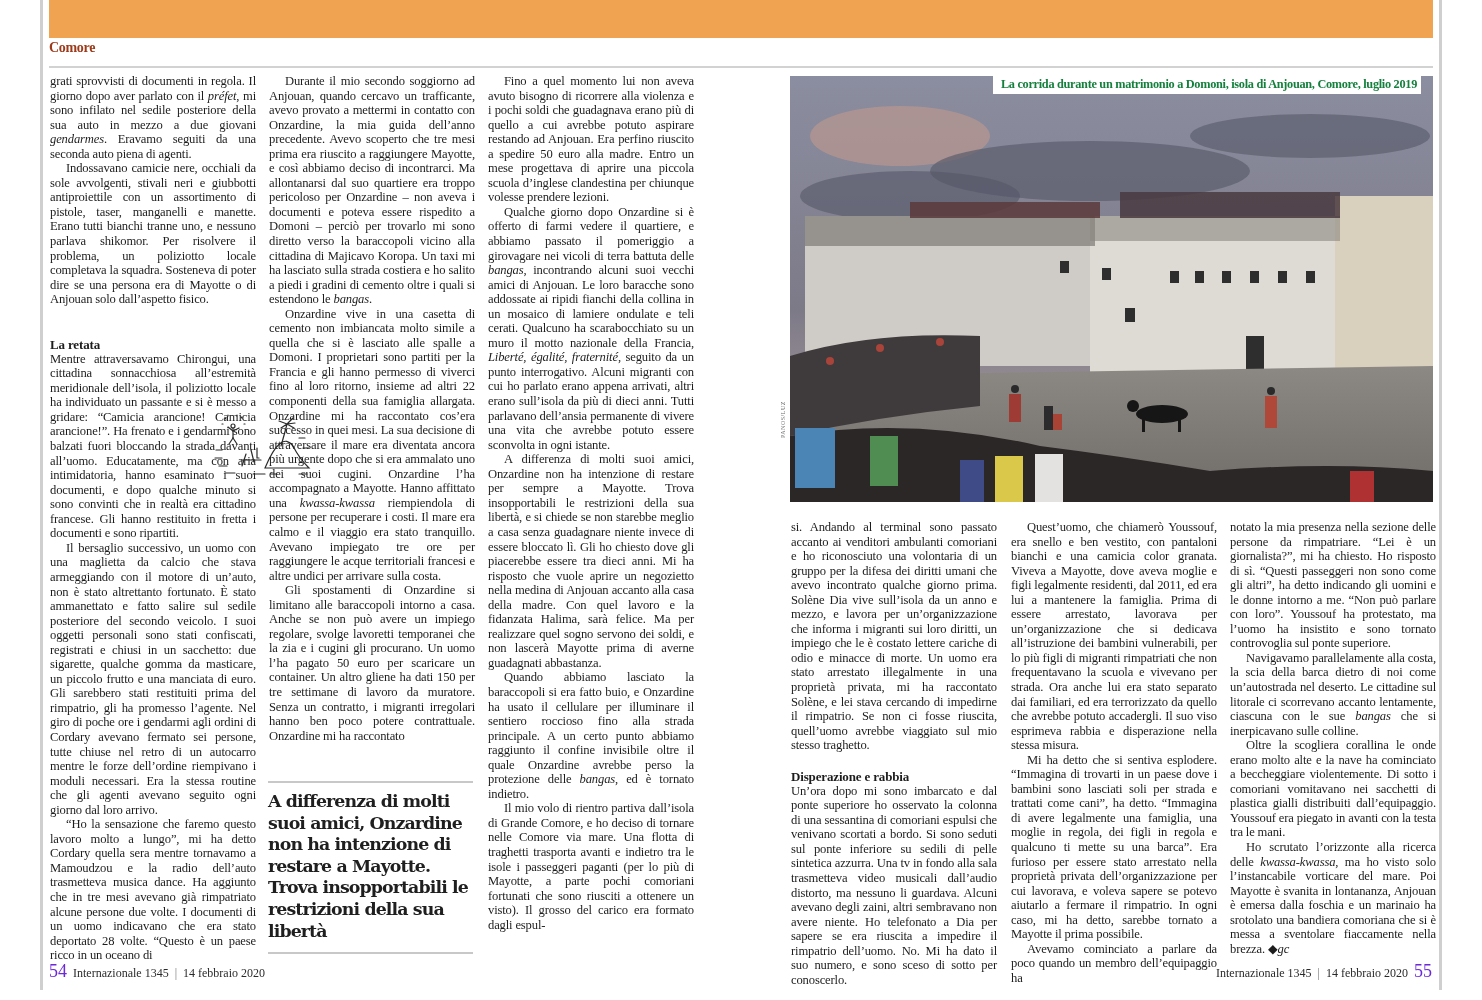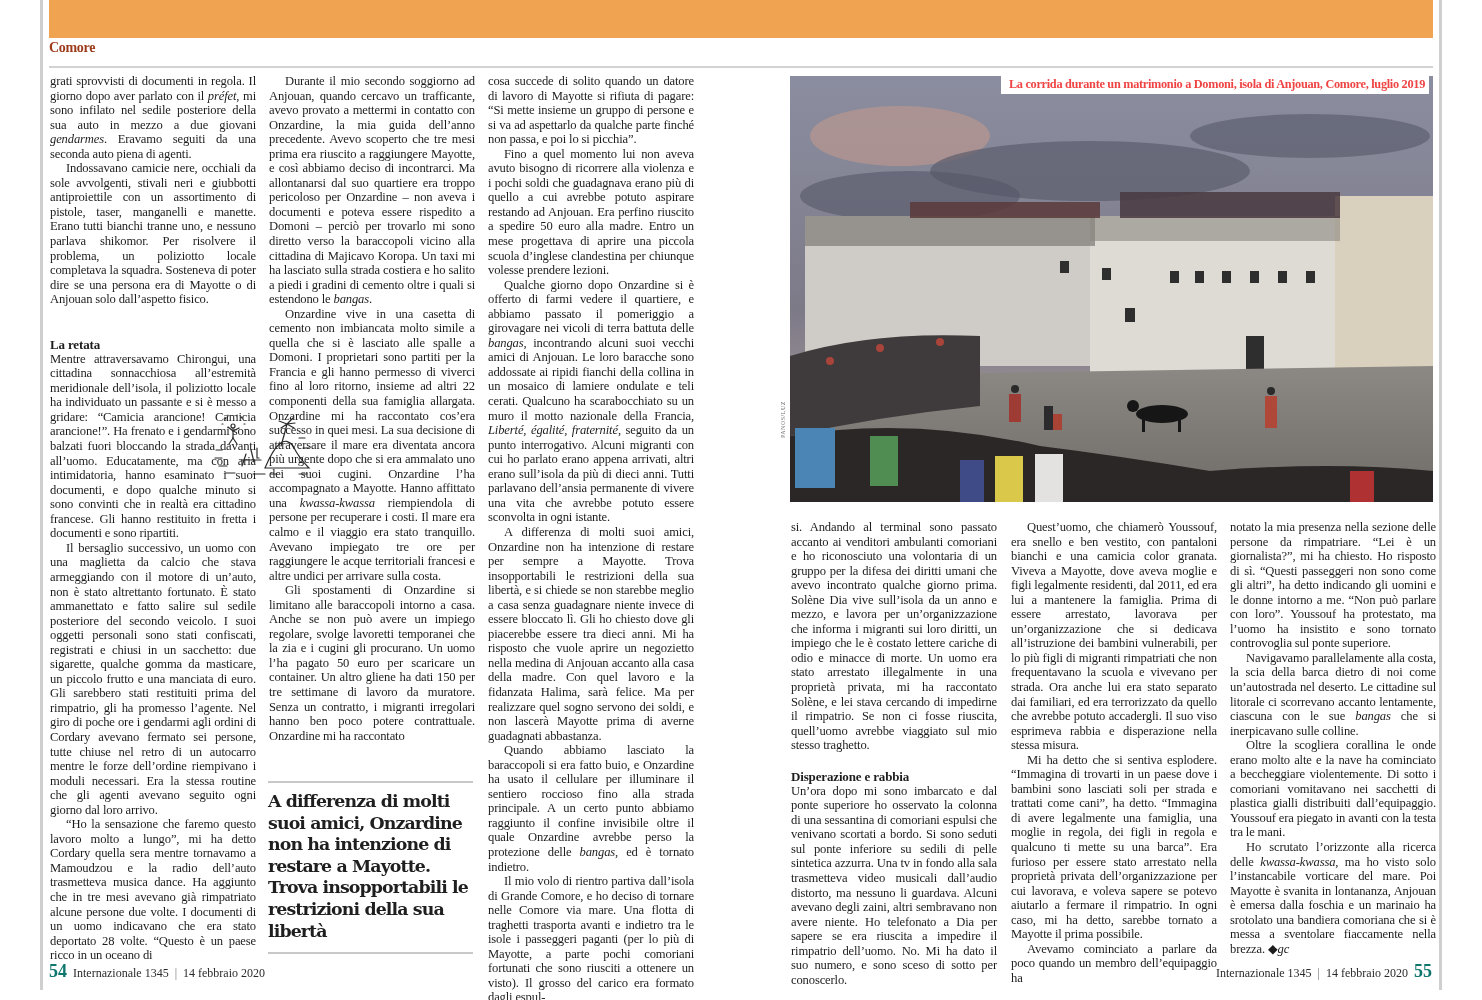--- a/index.html
+++ b/index.html
@@ -42,31 +42,31 @@
     font-family: "DejaVu Serif", serif; font-weight: bold; font-size: 17.4px; line-height: 21.6px;
     color: #1f1f1f; letter-spacing: -0.9px;
   }
 
   .photo {
     position: absolute; left: 790px; top: 76px; width: 643px; height: 426px; overflow: hidden;
     background: #6c6c72;
   }
   .photo svg { display: block; }
   .caption {
-    position: absolute; right: 4px; top: 0; background: #ffffff; padding: 1px 4px 2px 8px;
-    font-weight: bold; font-size: 12.3px; color: #ef4444; letter-spacing: -0.3px; white-space: nowrap;
+    position: absolute; right: 12px; top: 0; background: #ffffff; padding: 1px 4px 2px 8px;
+    font-weight: bold; font-size: 12.3px; color: #15803d; letter-spacing: -0.3px; white-space: nowrap;
   }
   .credit {
     position: absolute; left: 780px; top: 438px; transform: rotate(-90deg); transform-origin: left top;
     font-size: 6px; color: #6c6c6c; letter-spacing: 0.5px; white-space: nowrap; width: 40px; height: 8px;
   }
   .credit span { display: inline-block; transform: translateY(0); }
 
   .folio { position: absolute; top: 961px; font-size: 12px; color: #2a2a2a; white-space: nowrap; display: flex; align-items: baseline; gap: 6px; }
-  .folio .num { font-weight: bold; font-size: 18px; color: #0f766e; }
+  .folio .num { font-weight: normal; font-size: 18px; color: #6d28d9; }
   .folio-left { left: 49px; }
   .folio-right { right: 50px; }
   .sep { color: #777; }
 </style>
 </head>
 <body>
 
 <div class="left-rule"></div>
 <div class="right-rule"></div>
 <div class="banner"></div>
@@ -106,21 +106,20 @@
   <p><span>Durante il mio secondo soggiorno ad Anjouan, quando cercavo un trafficante, avevo provato a mettermi in contatto con Onzardine, la mia guida dell’anno precedente. Avevo scoperto che tre mesi prima era riuscito a raggiungere Mayotte, e così abbiamo deciso di incontrarci. Ma allontanarsi dal suo quartiere era troppo pericoloso per Onzardine – non aveva i documenti e poteva essere rispedito a Domoni – perciò per trovarlo mi sono diretto verso la baraccopoli vicino alla cittadina di Majicavo Koropa. Un taxi mi ha lasciato sulla strada costiera e ho salito a piedi i gradini di cemento oltre i quali si estendono le </span><em>bangas</em><span>.</span></p>
   <p><span>Onzardine vive in una casetta di cemento non imbiancata molto simile a quella che si è lasciato alle spalle a Domoni. I proprietari sono partiti per la Francia e gli hanno permesso di viverci fino al loro ritorno, insieme ad altri 22 componenti della sua famiglia allargata. Onzardine mi ha raccontato cos’era successo in quei mesi. La sua decisione di attraversare il mare era diventata ancora più urgente dopo che si era ammalato uno dei suoi cugini. Onzardine l’ha accompagnato a Mayotte. Hanno affittato una </span><em>kwassa-kwassa</em><span> riempiendola di persone per recuperare i costi. Il mare era calmo e il viaggio era stato tranquillo. Avevano impiegato tre ore per raggiungere le acque territoriali francesi e altre undici per arrivare sulla costa.</span></p>
   <p>Gli spostamenti di Onzardine si limitano alle baraccopoli intorno a casa. Anche se non può avere un impiego regolare, svolge lavoretti temporanei che la zia e i cugini gli procurano. Un uomo l’ha pagato 50 euro per scaricare un container. Un altro gliene ha dati 150 per tre settimane di lavoro da muratore. Senza un contratto, i migranti irregolari hanno ben poco potere contrattuale. Onzardine mi ha raccontato</p>
 </div>
 
 <div class="pullquote">
   <div class="pullquote-text">A differenza di molti suoi amici, Onzardine non ha intenzione di restare a Mayotte. Trova insopportabili le restrizioni della sua libertà</div>
 </div>
 
 <div class="col" id="col3">
-  <p class="noind">cosa succede di solito quando un datore di lavoro di Mayotte si rifiuta di pagare: “Si mette insieme un gruppo di persone e si va ad aspettarlo da qualche parte finché non passa, e poi lo si picchia”.</p>
   <p>Fino a quel momento lui non aveva avuto bisogno di ricorrere alla violenza e i pochi soldi che guadagnava erano più di quello a cui avrebbe potuto aspirare restando ad Anjouan. Era perfino riuscito a spedire 50 euro alla madre. Entro un mese progettava di aprire una piccola scuola d’inglese clandestina per chiunque volesse prendere lezioni.</p>
   <p><span>Qualche giorno dopo Onzardine si è offerto di farmi vedere il quartiere, e abbiamo passato il pomeriggio a girovagare nei vicoli di terra battuta delle </span><em>bangas</em><span>, incontrando alcuni suoi vecchi amici di Anjouan. Le loro baracche sono addossate ai ripidi fianchi della collina in un mosaico di lamiere ondulate e teli cerati. Qualcuno ha scarabocchiato su un muro il motto nazionale della Francia, </span><em>Liberté, égalité, fraternité</em><span>, seguito da un punto interrogativo. Alcuni migranti con cui ho parlato erano appena arrivati, altri erano sull’isola da più di dieci anni. Tutti parlavano dell’ansia permanente di vivere una vita che avrebbe potuto essere sconvolta in ogni istante.</span></p>
   <p>A differenza di molti suoi amici, Onzardine non ha intenzione di restare per sempre a Mayotte. Trova insopportabili le restrizioni della sua libertà, e si chiede se non starebbe meglio a casa senza guadagnare niente invece di essere bloccato lì. Gli ho chiesto dove gli piacerebbe essere tra dieci anni. Mi ha risposto che vuole aprire un negozietto nella medina di Anjouan accanto alla casa della madre. Con quel lavoro e la fidanzata Halima, sarà felice. Ma per realizzare quel sogno servono dei soldi, e non lascerà Mayotte prima di averne guadagnati abbastanza.</p>
   <p><span>Quando abbiamo lasciato la baraccopoli si era fatto buio, e Onzardine ha usato il cellulare per illuminare il sentiero roccioso fino alla strada principale. A un certo punto abbiamo raggiunto il confine invisibile oltre il quale Onzardine avrebbe perso la protezione delle </span><em>bangas</em><span>, ed è tornato indietro.</span></p>
   <p>Il mio volo di rientro partiva dall’isola di Grande Comore, e ho deciso di tornare nelle Comore via mare. Una flotta di traghetti trasporta avanti e indietro tra le isole i passeggeri paganti (per lo più di Mayotte, a parte pochi comoriani fortunati che sono riusciti a ottenere un visto). Il grosso del carico era formato dagli espul-</p>
 </div>
 
 <div class="photo">
   <svg width="643" height="426" viewBox="0 0 643 426">
     <defs>

